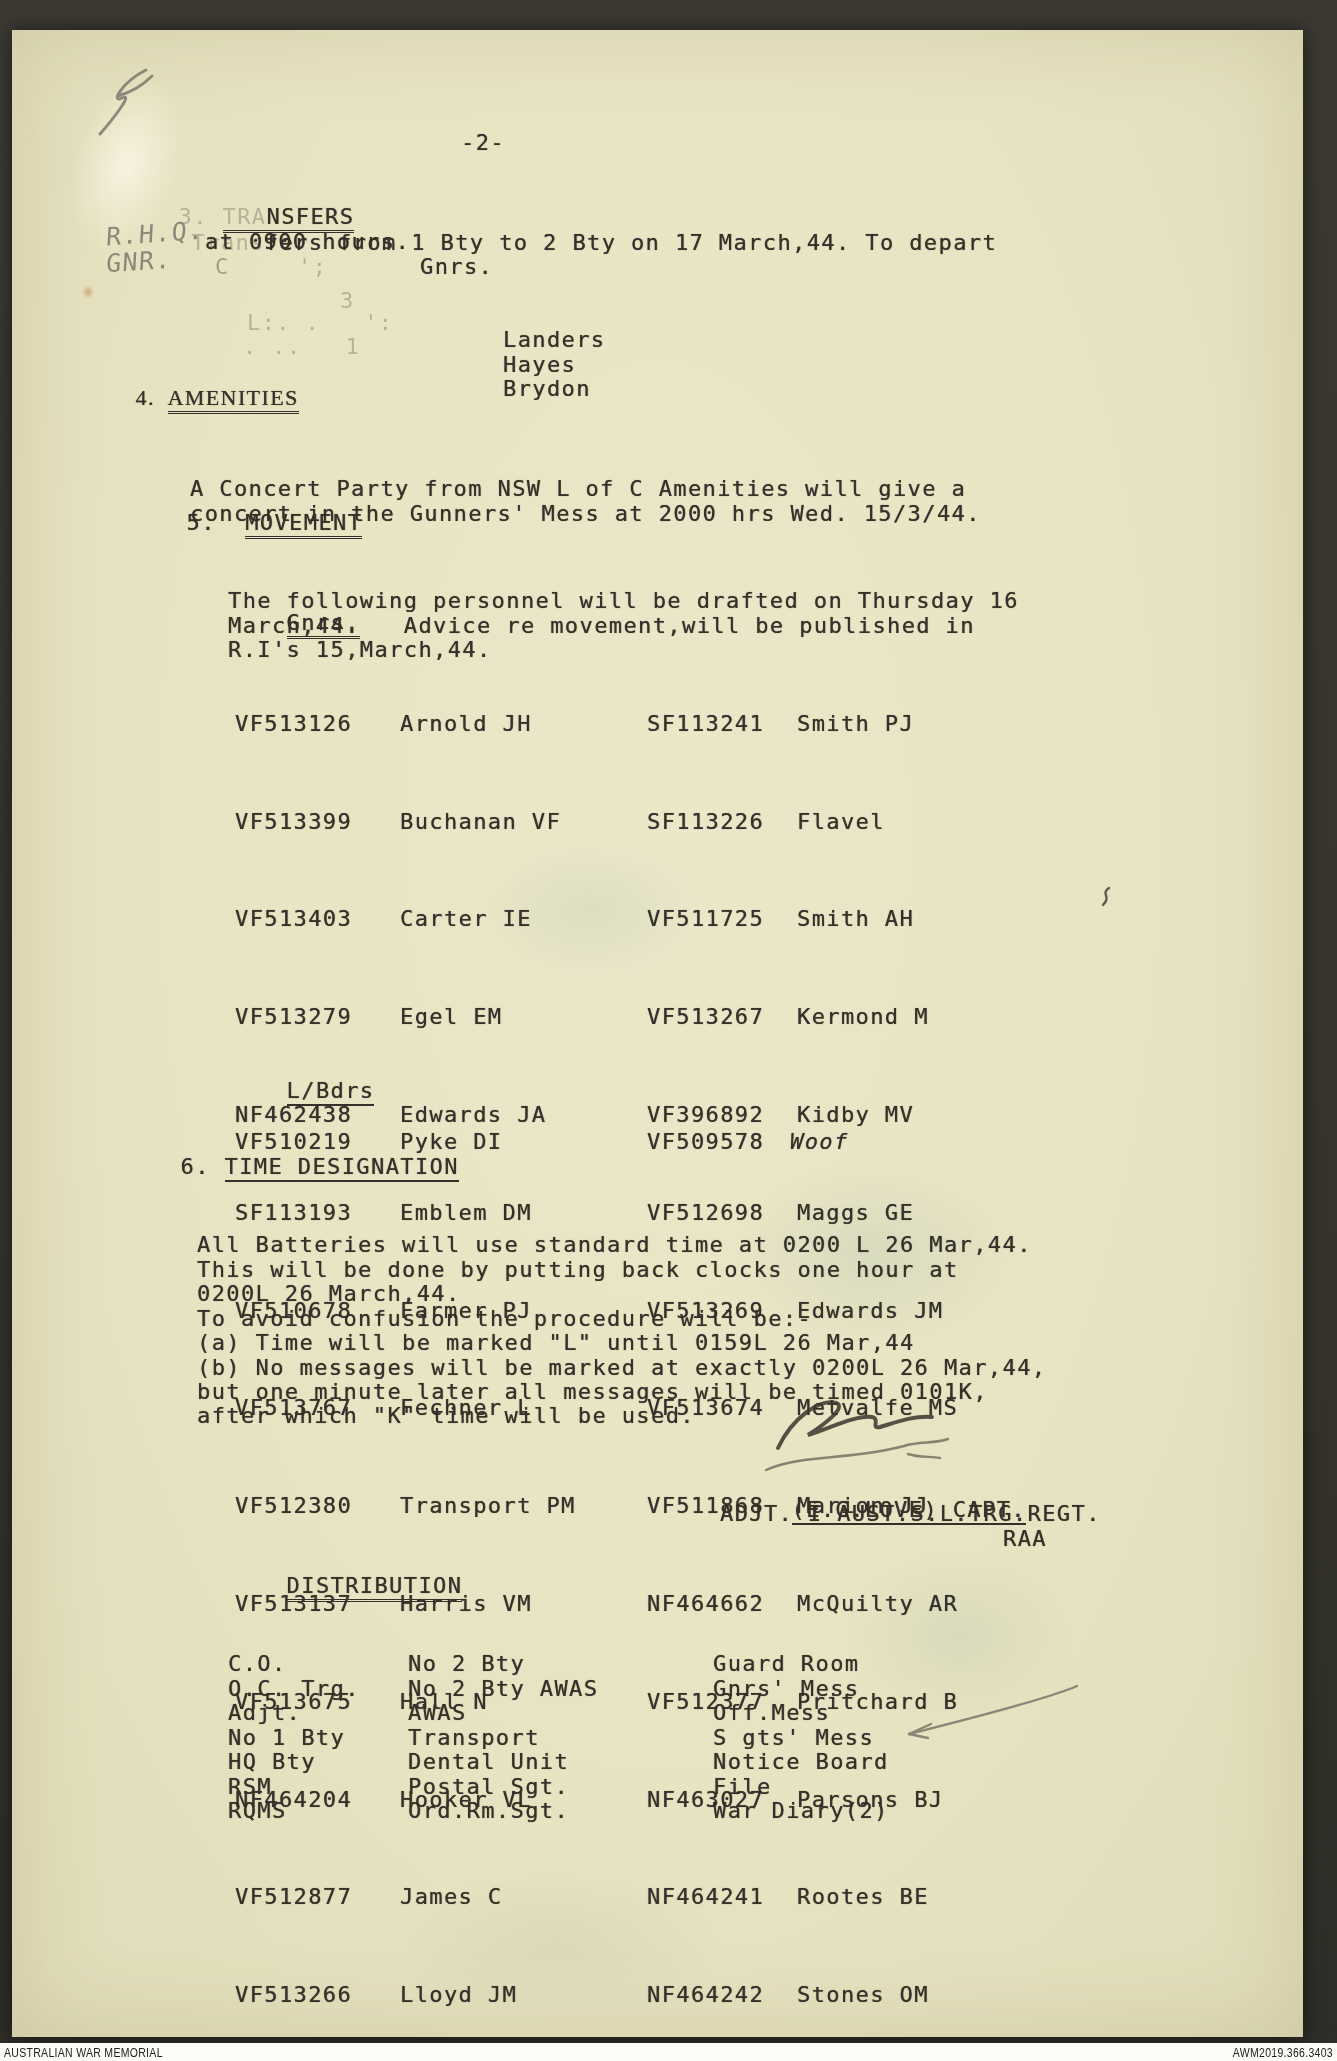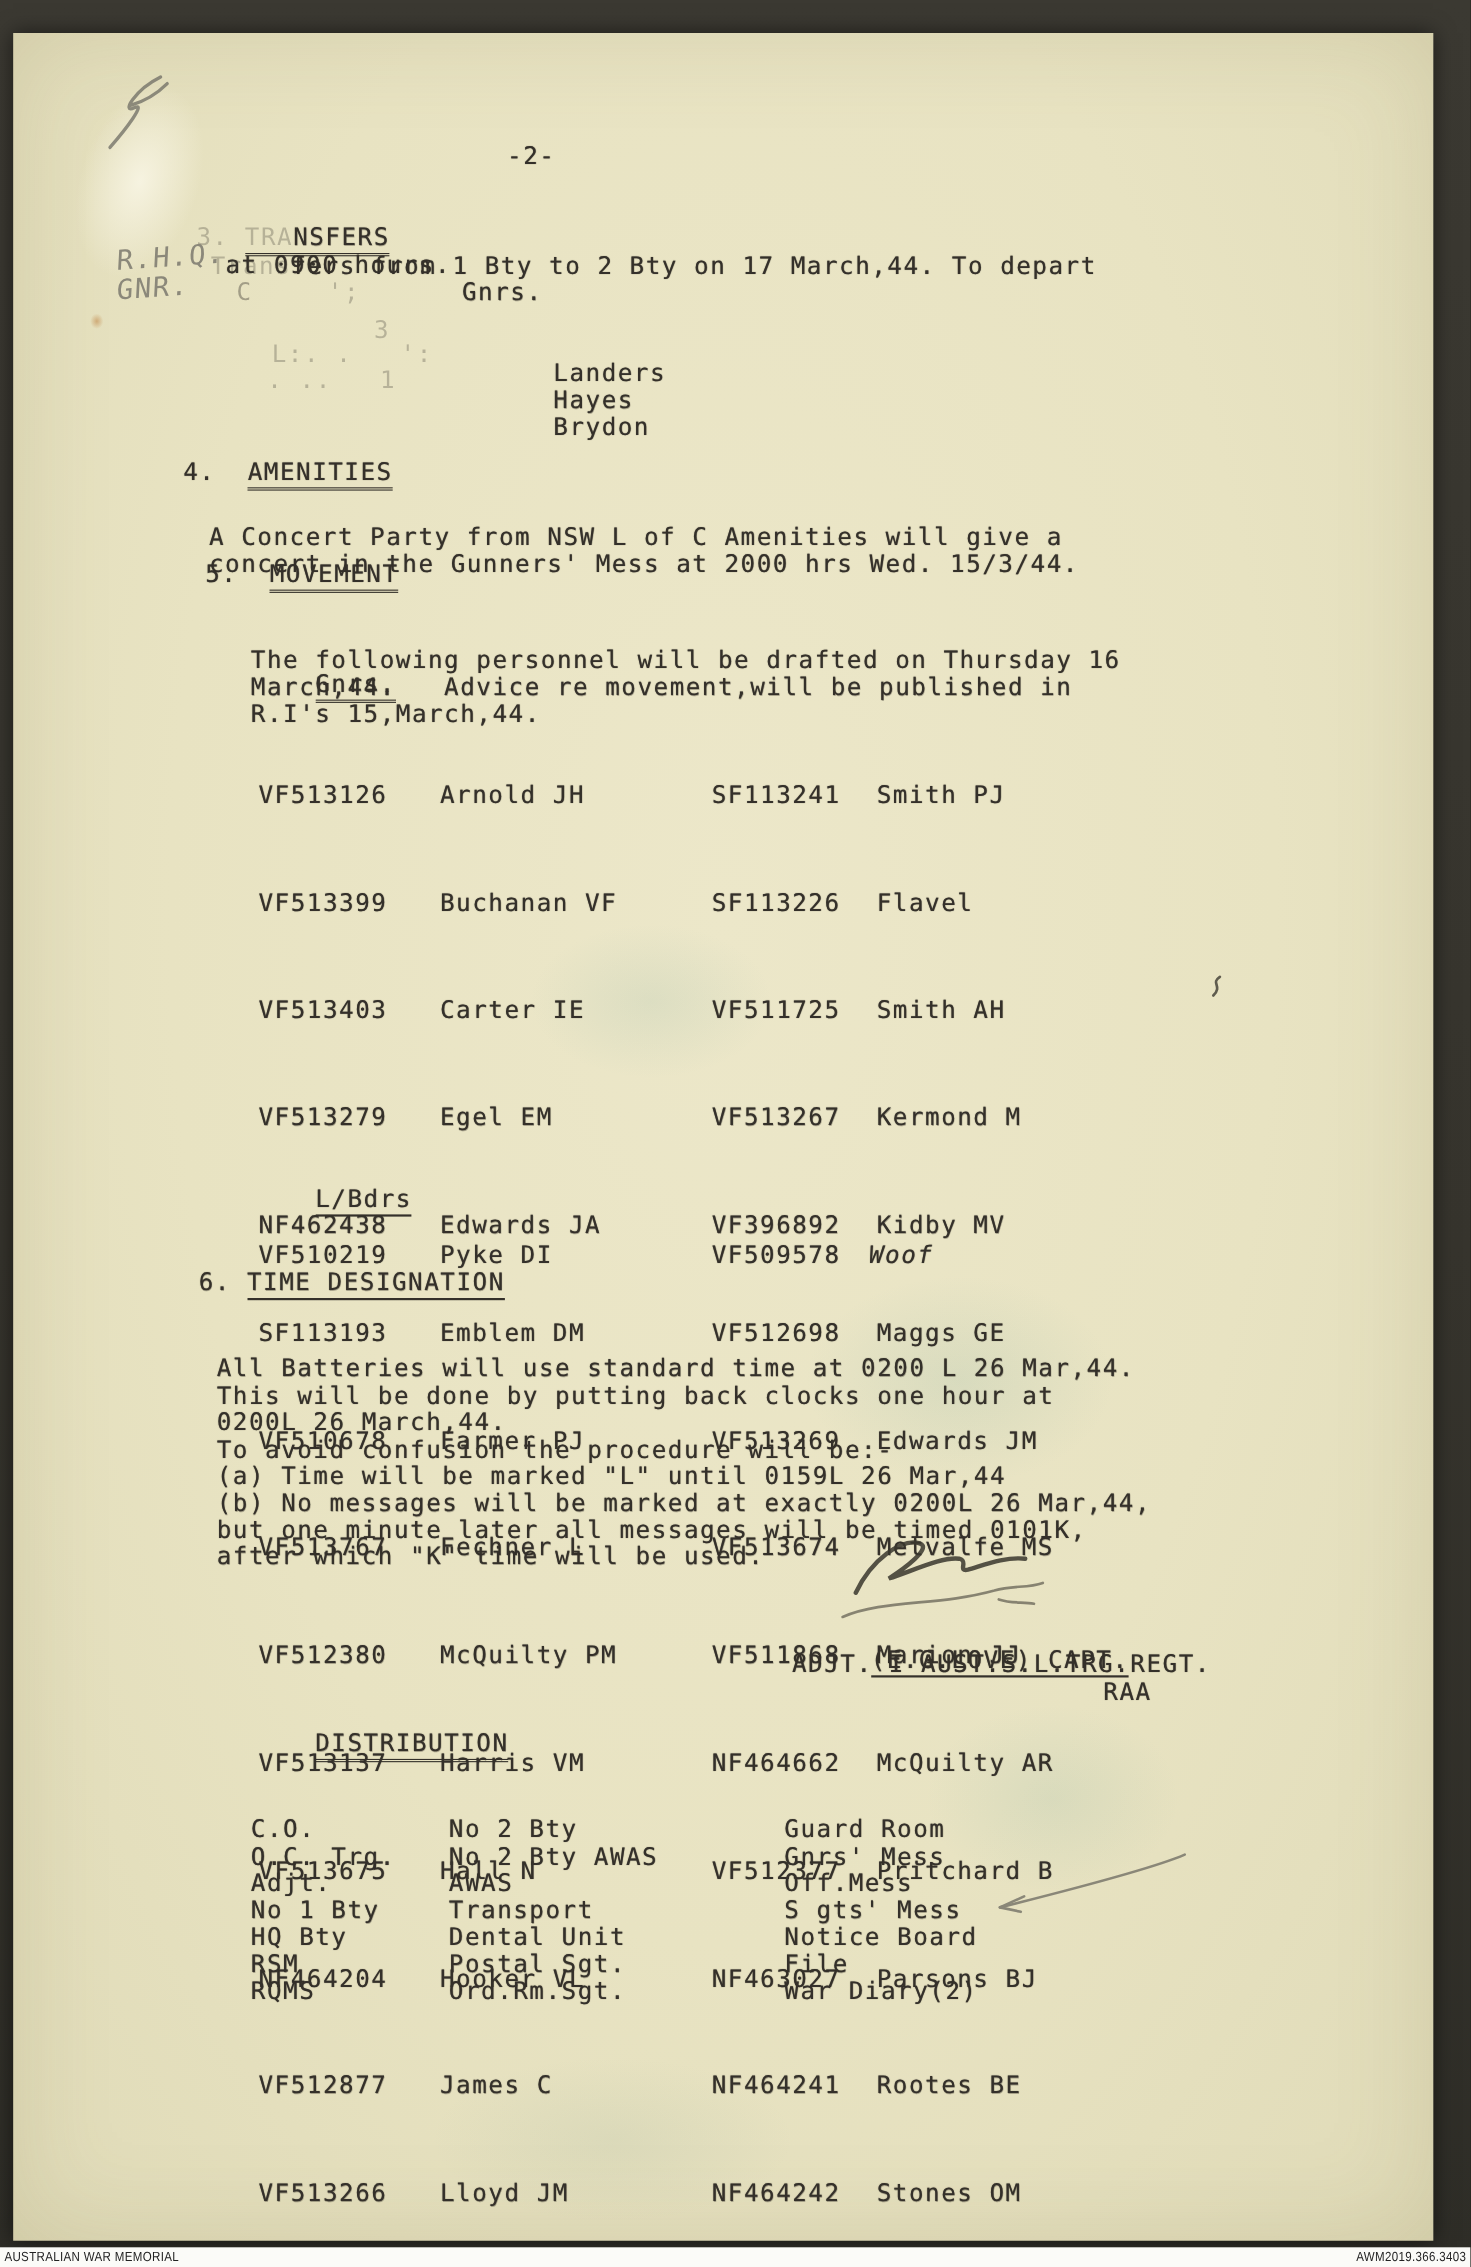--- a/index.html
+++ b/index.html
@@ -64,21 +64,21 @@
   <div class="t faded2" style="left:215px;top:255px;">C</div>
   <div class="t faded" style="left:298px;top:255px;">';</div>
   <div class="t" style="left:420px;top:255px;">Gnrs.</div>
   <div class="t lines" style="left:503px;top:255px;">
     
   <div>Landers</div><div>Hayes</div><div>Brydon</div></div>
   <div class="t faded" style="left:340px;top:289px;">3</div>
   <div class="t faded" style="left:247px;top:311px;">L:. .   ':</div>
   <div class="t faded" style="left:243px;top:335px;">. ..   1</div>
 
-  <div class="t" style="left:108px;top:394px;">
+  <div class="t" style="left:108px;top:362px;font-family:Liberation Serif, serif;">
     <span>4.</span><span>  </span><span class="u2">AMENITIES</span>
   </div>
   <div class="t lines" style="left:190px;top:404px;">
     
   <div>A Concert Party from NSW L of C Amenities will give a</div><div>concert in the Gunners' Mess at 2000 hrs Wed. 15/3/44.</div></div>
 
   <div class="t" style="left:128px;top:487px;">
     <span>5.</span><span>  </span><span class="u2">MOVEMENT</span>
   </div>
   <div class="t lines" style="left:228px;top:516px;">
@@ -141,21 +141,21 @@
     
       <div class="r-row">
         <span class="rc1">VF513767</span>
         <span class="rc2">Fechner L</span>
         <span class="rc3">VF513674</span>
         <span class="rc4">Metvalfe MS</span>
       </div>
     
       <div class="r-row">
         <span class="rc1">VF512380</span>
-        <span class="rc2">McQuilty PM</span>
+        <span class="rc2">Transport PM</span>
         <span class="rc3">VF511868</span>
         <span class="rc4">Marion JJ</span>
       </div>
     
       <div class="r-row">
         <span class="rc1">VF513137</span>
         <span class="rc2">Harris VM</span>
         <span class="rc3">NF464662</span>
         <span class="rc4">McQuilty AR</span>
       </div>

